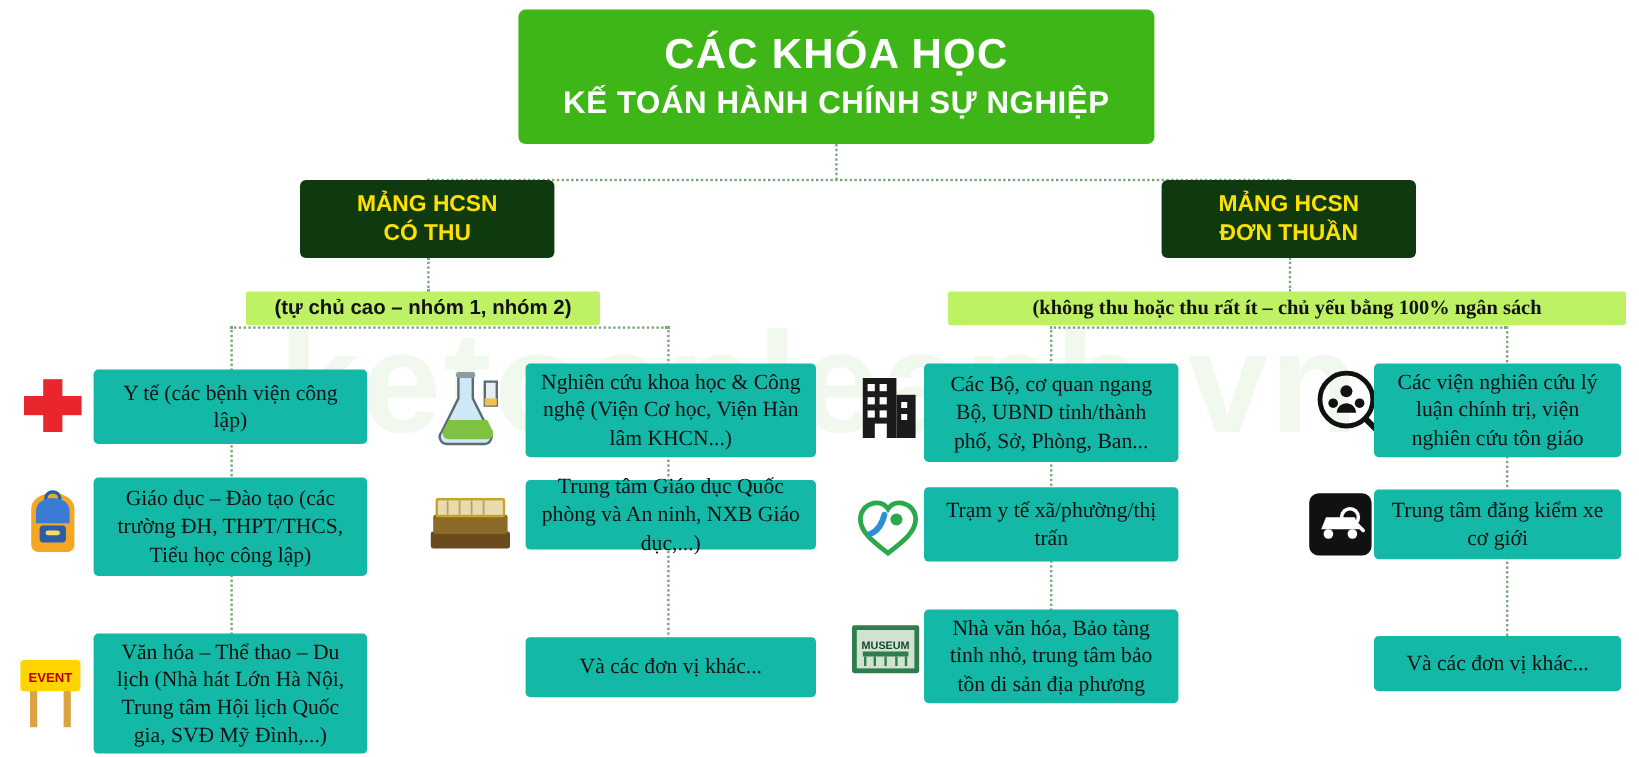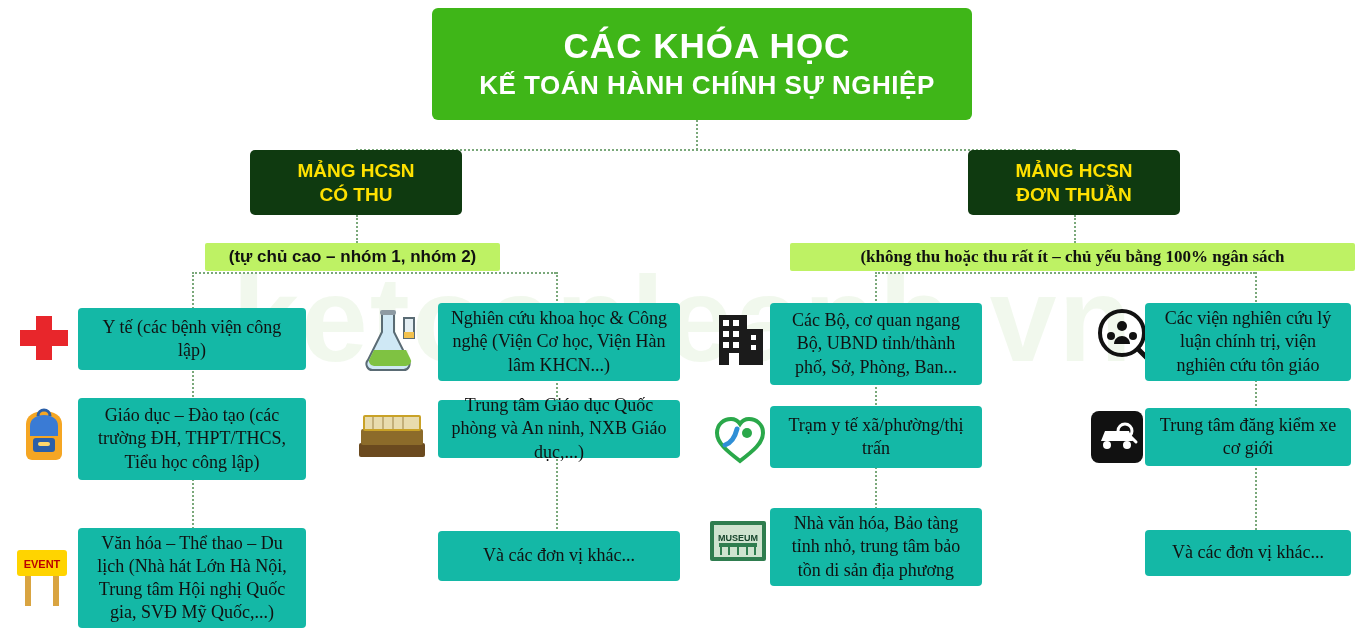--- a/index.html
+++ b/index.html
@@ -45,21 +45,20 @@
     width: 530px;
     height: 112px;
     background: #3fb618;
     border-radius: 6px;
     display: flex;
     flex-direction: column;
     align-items: center;
     justify-content: center;
     color: #ffffff;
     font-family: "Liberation Sans", sans-serif;
-    padding-left: 10px;
   }
   .title-main {
     font-size: 35px;
     font-weight: bold;
     letter-spacing: 1px;
     line-height: 1.1;
   }
   .title-sub {
     font-size: 26px;
     font-weight: bold;
@@ -277,21 +276,21 @@
       <circle cx="18" cy="36" r="4" fill="#ffffff"></circle>
       <circle cx="38" cy="36" r="4" fill="#ffffff"></circle>
       <circle cx="36" cy="22" r="7" fill="none" stroke="#ffffff" stroke-width="3"></circle>
       <path d="M41 27l6 6" stroke="#ffffff" stroke-width="3" stroke-linecap="round"></path>
     </svg>
   </div>
 
   <div class="card" style="left:78px; top:308px; width:228px; height:62px;">Y tế
 (các bệnh viện công lập)</div>
   <div class="card" style="left:78px; top:398px; width:228px; height:82px;">Giáo dục – Đào tạo (các trường ĐH, THPT/THCS, Tiểu học công lập)</div>
-  <div class="card" style="left:78px; top:528px; width:228px; height:100px;">Văn hóa – Thể thao – Du lịch (Nhà hát Lớn Hà Nội, Trung tâm Hội nghị Quốc gia, SVĐ Mỹ Quốc,...)</div>
+  <div class="card" style="left:78px; top:528px; width:228px; height:100px;">Văn hóa – Thể thao – Du lịch (Nhà hát Lớn Hà Nội, Trung tâm Hội lịch Quốc gia, SVĐ Mỹ Đình,...)</div>
 
   <div class="card" style="left:438px; top:303px; width:242px; height:78px;">Nghiên cứu khoa học &amp; Công nghệ (Viện Cơ học, Viện Hàn lâm KHCN...)</div>
   <div class="card" style="left:438px; top:400px; width:242px; height:58px;">Trung tâm Giáo dục Quốc phòng và An ninh, NXB Giáo dục,...)</div>
   <div class="card center" style="left:438px; top:531px; width:242px; height:50px;">Và các đơn vị khác...</div>
 
   <div class="card" style="left:770px; top:303px; width:212px; height:82px;">Các Bộ, cơ quan ngang Bộ, UBND tỉnh/thành phố, Sở, Phòng, Ban...</div>
   <div class="card" style="left:770px; top:406px; width:212px; height:62px;">Trạm y tế xã/phường/thị trấn</div>
   <div class="card" style="left:770px; top:508px; width:212px; height:78px;">Nhà văn hóa, Bảo tàng tỉnh nhỏ, trung tâm bảo tồn di sản địa phương</div>
 
   <div class="card" style="left:1145px; top:303px; width:206px; height:78px;">Các viện nghiên cứu lý luận chính trị, viện nghiên cứu tôn giáo</div>

